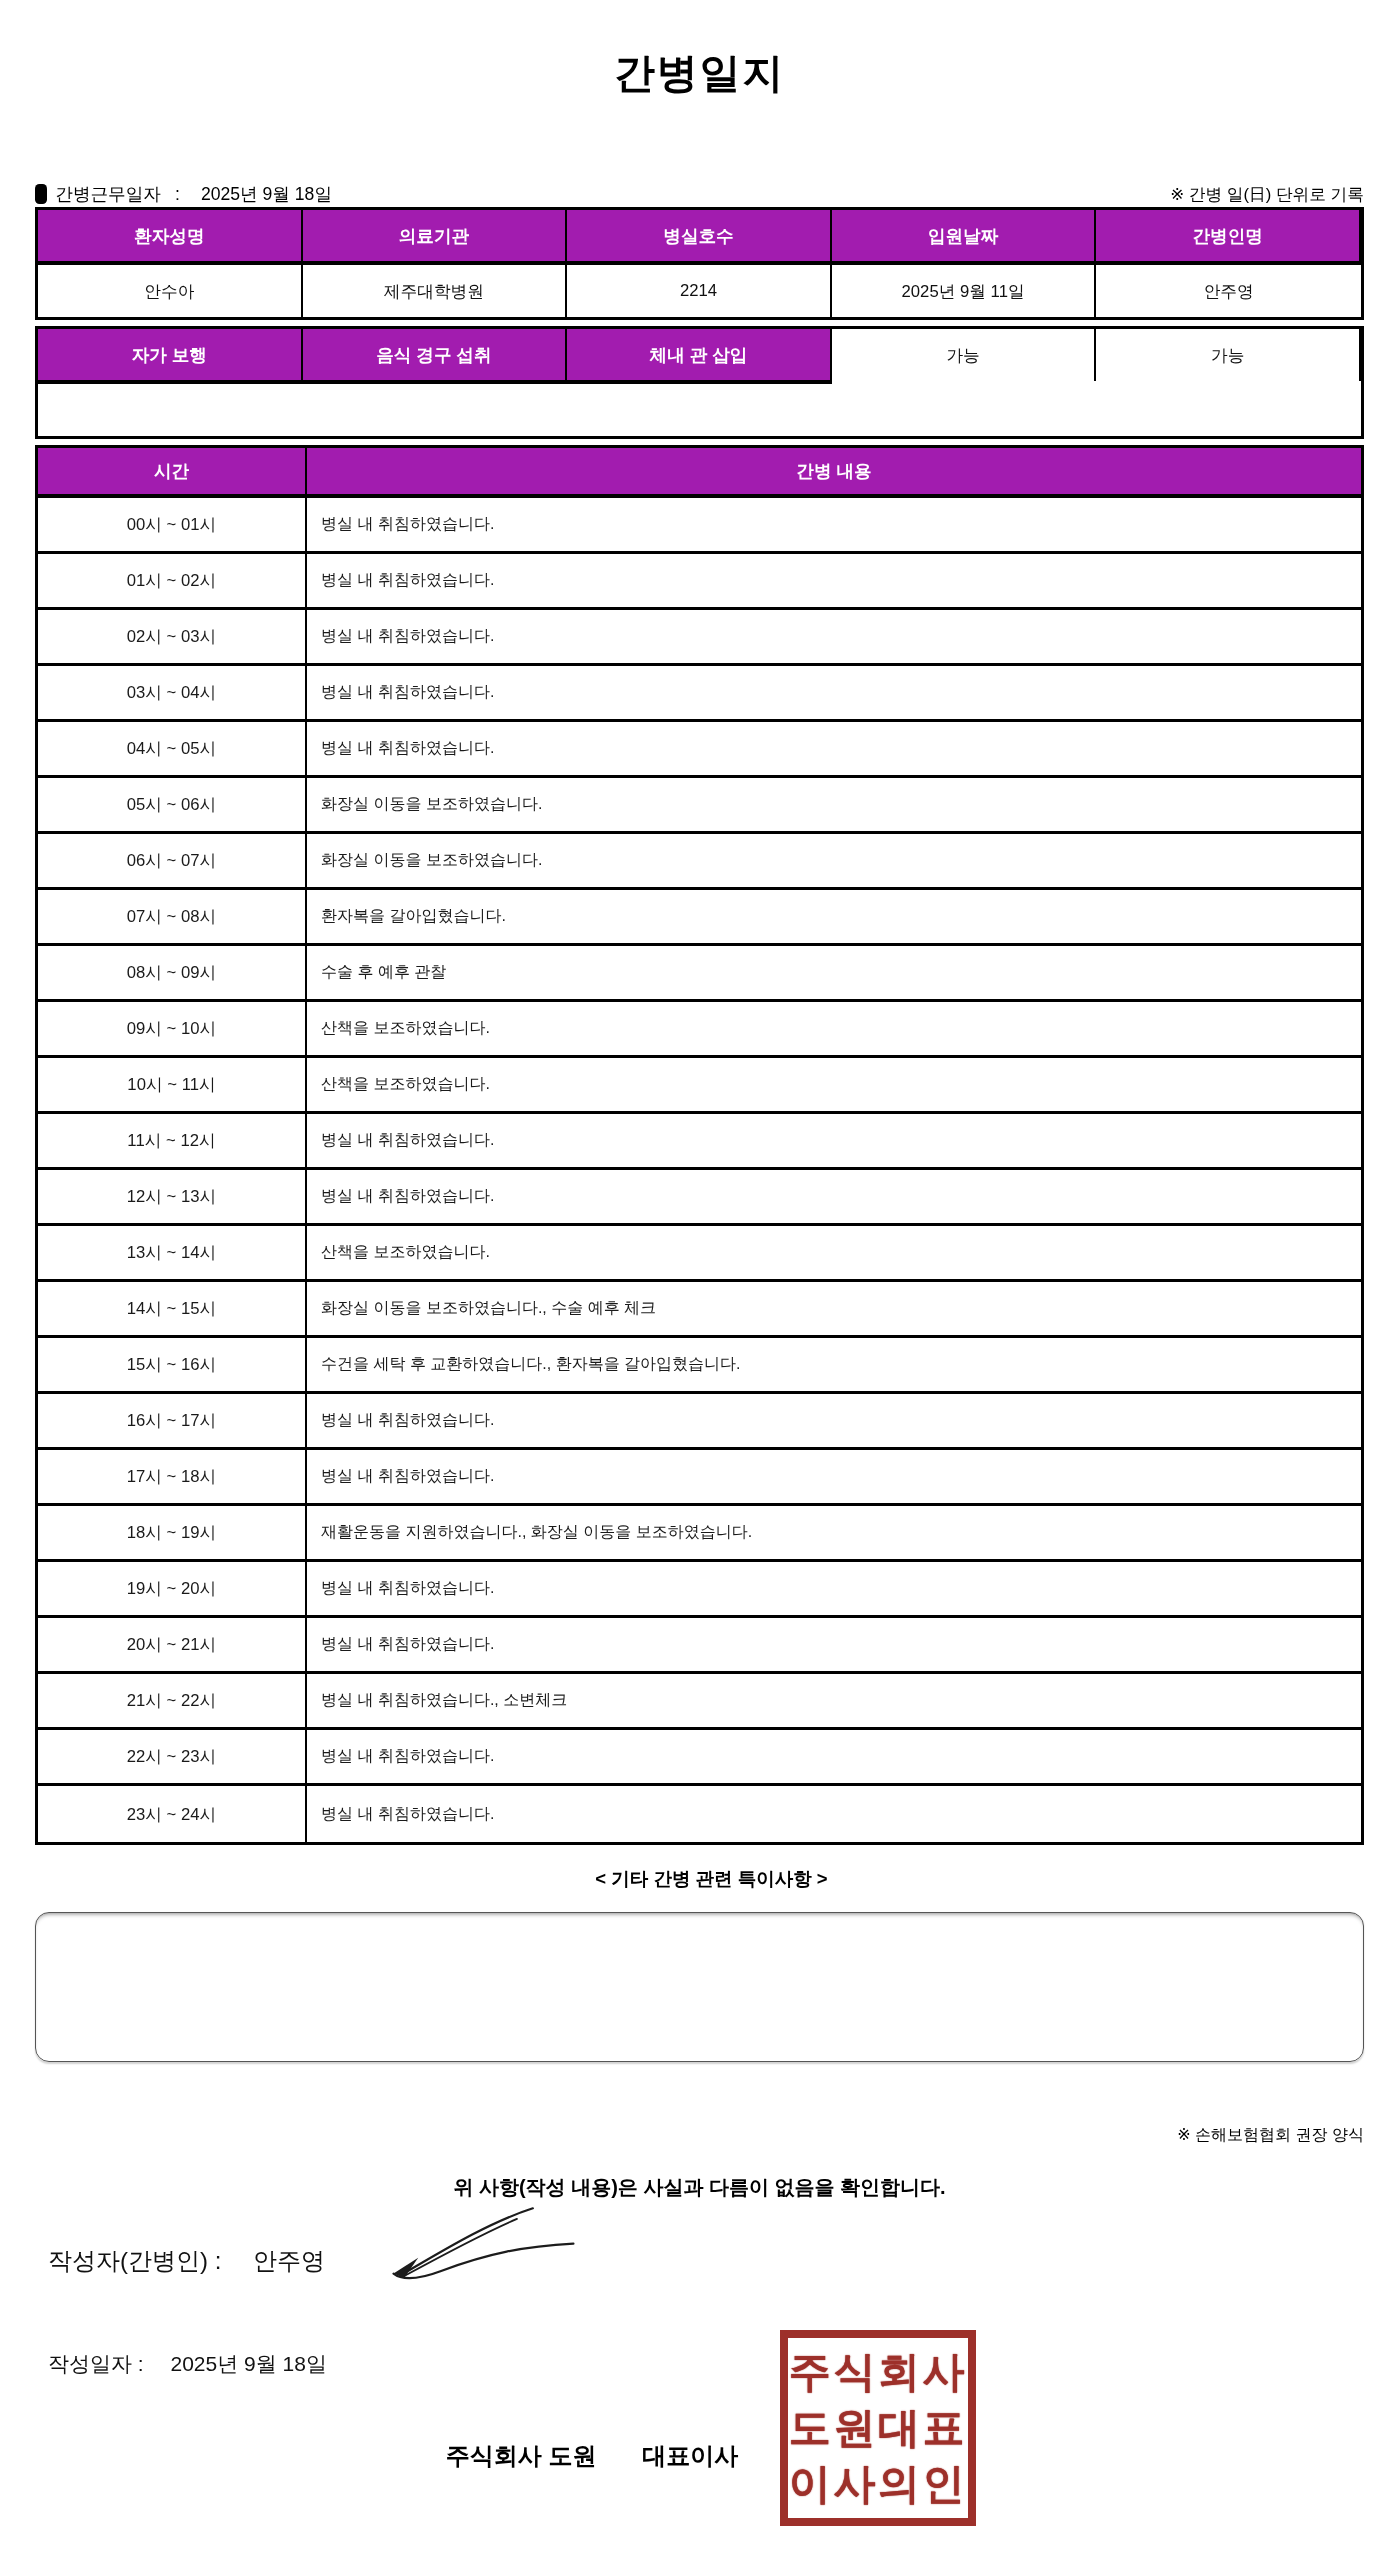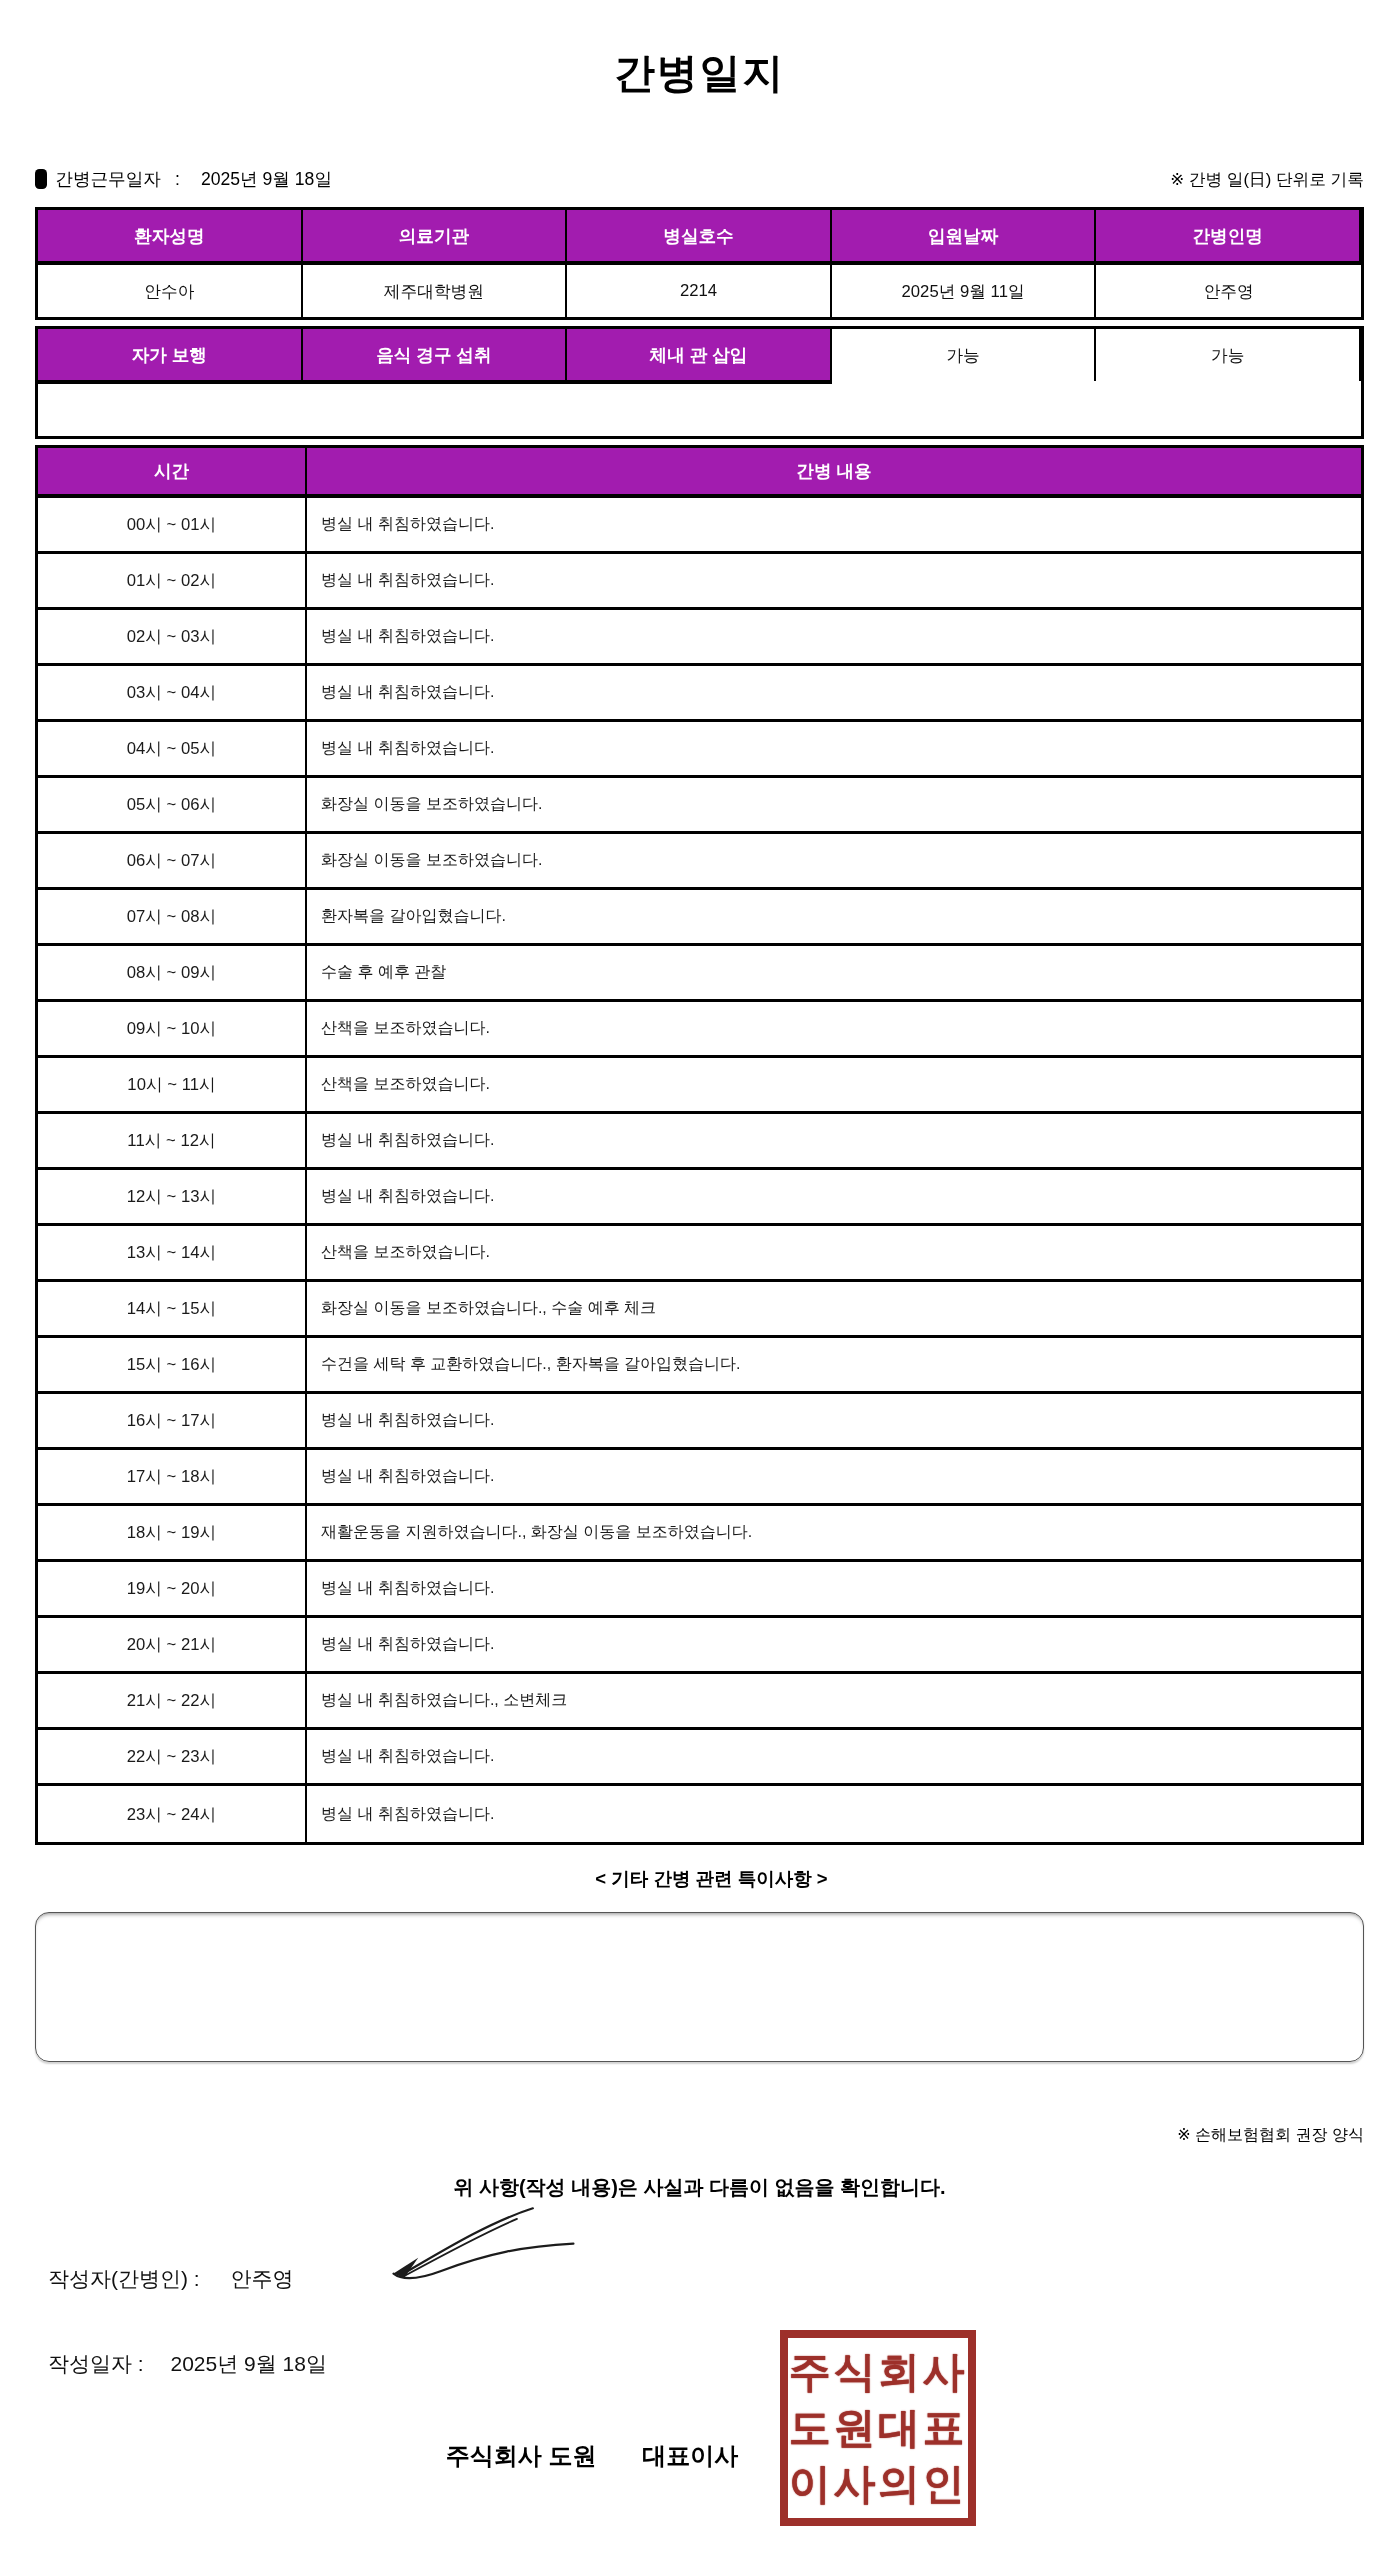--- a/index.html
+++ b/index.html
@@ -2,21 +2,21 @@
 <html style="font-size:14px"><head>
 <meta charset="utf-8">
 <style>
   html,body{margin:0;padding:0;background:#ffffff;}
   body{font-family:"Liberation Sans","DejaVu Sans",sans-serif;color:#111;}
   .page{position:relative;width:1399px;height:2576px;background:#fff;overflow:hidden;}
 
   .title{position:absolute;top:46px;left:0;width:100%;text-align:center;
          font-size:41px;font-weight:bold;letter-spacing:1.8px;color:#000;}
 
-  .meta-row{position:absolute;top:167px;left:35px;right:35px;display:flex;
+  .meta-row{position:absolute;top:182px;left:35px;right:35px;display:flex;
             justify-content:space-between;align-items:center;font-size:17.6px;color:#000;}
   .meta-left{display:flex;align-items:center;gap:8.8px;font-weight:500;}
   .sq{display:inline-block;width:11.5px;height:19.4px;background:#000;border-radius:4.4px;}
   .meta-colon{margin:0 12.3px 0 5.3px;}
   .meta-note{font-size:16.7px;}
 
   .tbl{position:absolute;left:35px;width:1329px;border:3.5px solid #000;box-sizing:border-box;
        display:grid;background:#fff;}
   .t1{top:207px;grid-template-columns:repeat(5,1fr);}
   .t2{top:326px;grid-template-columns:repeat(5,1fr);}
@@ -39,21 +39,21 @@
 
   .notes-title{position:absolute;top:1866px;left:12px;width:100%;text-align:center;
                font-weight:bold;font-size:18.5px;color:#000;}
   .notes-box{position:absolute;top:1912px;left:35px;right:35px;height:150px;
              border:1.8px solid #555;border-radius:14px;box-sizing:border-box;
              box-shadow:inset 0 3.5px 4.4px -2.6px rgba(0,0,0,.45), 0 1.8px 1.8px rgba(0,0,0,.18);}
 
   .form-note{position:absolute;top:2125px;right:35px;font-size:16px;color:#000;}
   .confirmation{position:absolute;top:2174px;left:0;width:100%;text-align:center;
                 font-size:20px;font-weight:bold;color:#000;}
-  .writer-line{position:absolute;top:2245px;left:48px;font-size:21px;color:#111;margin-top:20px;}
+  .writer-line{position:absolute;top:2245px;left:48px;font-size:24px;color:#111;}
   .writer-name{margin-left:25px;}
   .date-line{position:absolute;top:2350px;left:48px;font-size:21px;color:#111;}
   .date-value{margin-left:21px;}
 
   .company-line{position:absolute;top:2440px;left:0;width:1184px;text-align:center;
                 font-size:24px;font-weight:bold;color:#000;}
   .company-line .rep{margin-left:39px;font-family:Liberation Serif, serif;}
 
   .seal{position:absolute;left:760px;top:2330px;width:196px;height:196px;box-sizing:border-box;
         border:8px solid #9d302a;display:flex;flex-direction:column;align-items:center;

